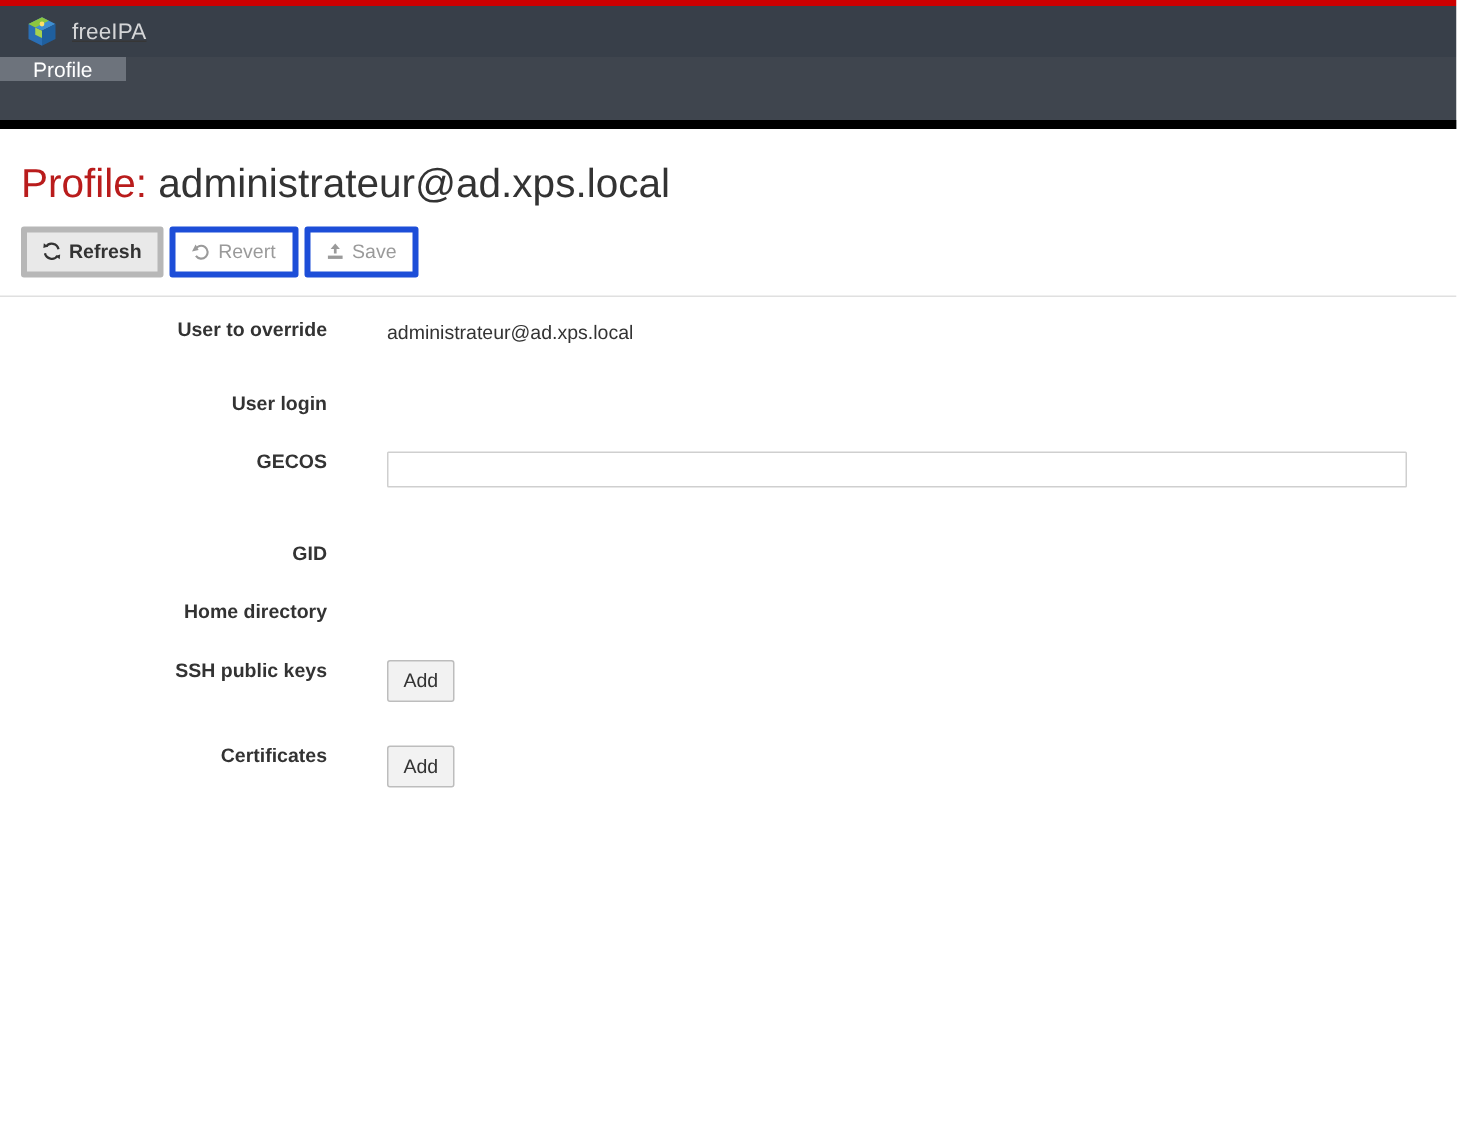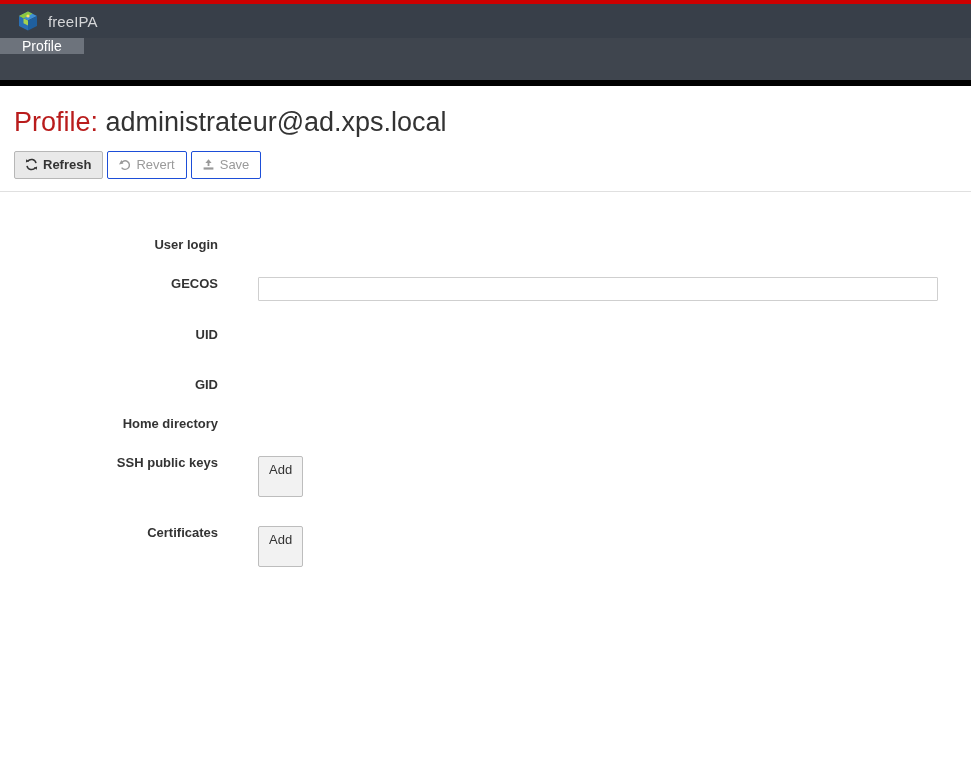--- a/index.html
+++ b/index.html
@@ -23,20 +23,21 @@
   }
 
   
   .masthead {
     height: 34px;
     background: #383f49;
     display: flex;
     align-items: center;
     padding-left: 17px;
     box-sizing: border-box;
+    text-decoration: underline;
   }
   .brand {
     display: flex;
     align-items: center;
     gap: 9px;
     text-decoration: none;
   }
   .brand-logo {
     width: 22px;
     height: 22px;
@@ -95,21 +96,21 @@
   .toolbar {
     display: flex;
     gap: 4px;
     padding: 13px 0 0 14px;
   }
   .btn {
     font-family: "Liberation Sans", sans-serif;
     font-size: 13px;
     line-height: 1;
     padding: 6px 11px 7px 10px;
-    border: 1px solid #1d4ed8;
+    border: 4px solid #1d4ed8;
     background: #ffffff;
     color: #9a9a9a;
     border-radius: 2px;
     display: inline-flex;
     align-items: center;
     gap: 5px;
     cursor: default;
     white-space: nowrap;
   }
   .btn.enabled {
@@ -188,21 +189,21 @@
     padding: 4px 6px;
     border-radius: 1px;
     resize: none;
     outline: none;
     display: block;
   }
   .add-btn {
     font-family: "Liberation Sans", sans-serif;
     font-size: 13px;
     line-height: 1;
-    padding: 6px 10px 20px;
+    padding: 6px 10px 7px;
     border: 1px solid #bdbdbd;
     background: #f2f2f2;
     color: #333333;
     border-radius: 2px;
     cursor: pointer;
   }
 
   
   .row-user-override { margin-top: 0; }
   .row-description   { margin-top: 29px; }
@@ -278,42 +279,42 @@
         <rect x="1.6" y="9.4" width="9.8" height="2.2" fill="#9a9a9a"></rect>
       </svg>
     </span>
     <span>Save</span>
   </button>
 </div>
 <div class="toolbar-sep"></div>
 
 <div class="form">
 
+  <div class="form-row row-user-override">
+    <div class="form-label">User to override</div>
+    <div class="form-control">
+      <span class="static-value">administrateur@ad.xps.local</span>
+    </div>
+  </div>
 
 
   <div class="form-row row-user-login">
     <div class="form-label">User login</div>
     <div class="form-control">
       <span class="static-value"></span>
     </div>
   </div>
 
   <div class="form-row row-gecos">
     <div class="form-label">GECOS</div>
     <div class="form-control">
       <input class="text-input" type="text" placeholder="" style="">
     </div>
   </div>
 
-  <div class="form-row row-uid">
-    <div class="form-label">UID</div>
-    <div class="form-control">
-      <span class="static-value"></span>
-    </div>
-  </div>
 
   <div class="form-row row-gid">
     <div class="form-label">GID</div>
     <div class="form-control">
       <span class="static-value"></span>
     </div>
   </div>
 
 
   <div class="form-row row-home-dir">

